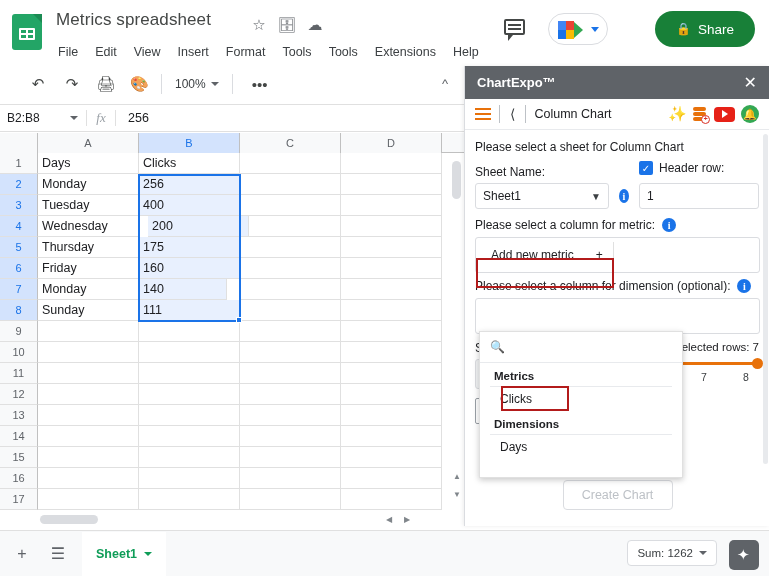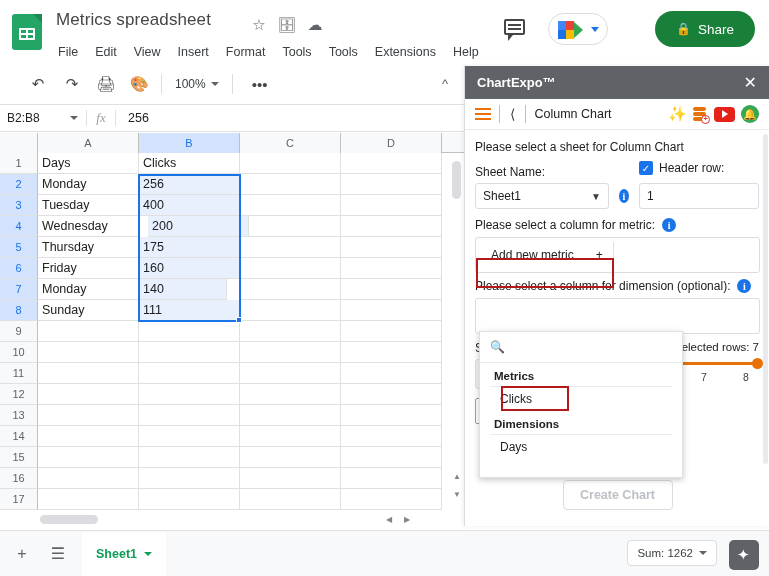--- a/index.html
+++ b/index.html
@@ -289,21 +289,21 @@
   .dd-group { font-size: 11.5px; font-weight: bold; color: #202124; padding: 7px 14px 4px; }
   .dd-sepline { height: 1px; background: #e8eaed; margin: 0 10px; }
   .dd-item { font-size: 12px; color: #202124; padding: 5px 14px 5px 20px; cursor: pointer; }
   .panel-footer {
     position: absolute; left: 0; bottom: 0; width: 305px; height: 62px;
     display: flex; align-items: center; justify-content: center; gap: 22px; background: #fff;
   }
   .btn-create {
     width: 110px; height: 30px; border: 1px solid #dadce0; border-radius: 4px;
     background: #fff; color: #bdc1c6; font-size: 12.5px;
-    display: flex; align-items: center; justify-content: center; cursor: default; font-weight: bold;
+    display: flex; align-items: center; justify-content: center; cursor: default;
   }
   .btn-howto {
     height: 30px; padding: 0 12px; border: 1px dashed #9aa0a6; border-radius: 4px;
     background: #fff; display: flex; align-items: center; gap: 8px;
     font-size: 12.5px; color: #202124; font-weight: bold; cursor: pointer;
   }
   .yt-sm { width: 19px; height: 14px; background: #e62117; border-radius: 3px; display: flex; align-items: center; justify-content: center; }
   .yt-sm:after { content: ""; border-left: 5px solid #fff; border-top: 3.5px solid transparent; border-bottom: 3.5px solid transparent; }
   .panel-scroll { position: absolute; right: 1px; top: 68px; width: 5px; height: 330px; background: #e8eaed; border-radius: 3px; }
 </style>

